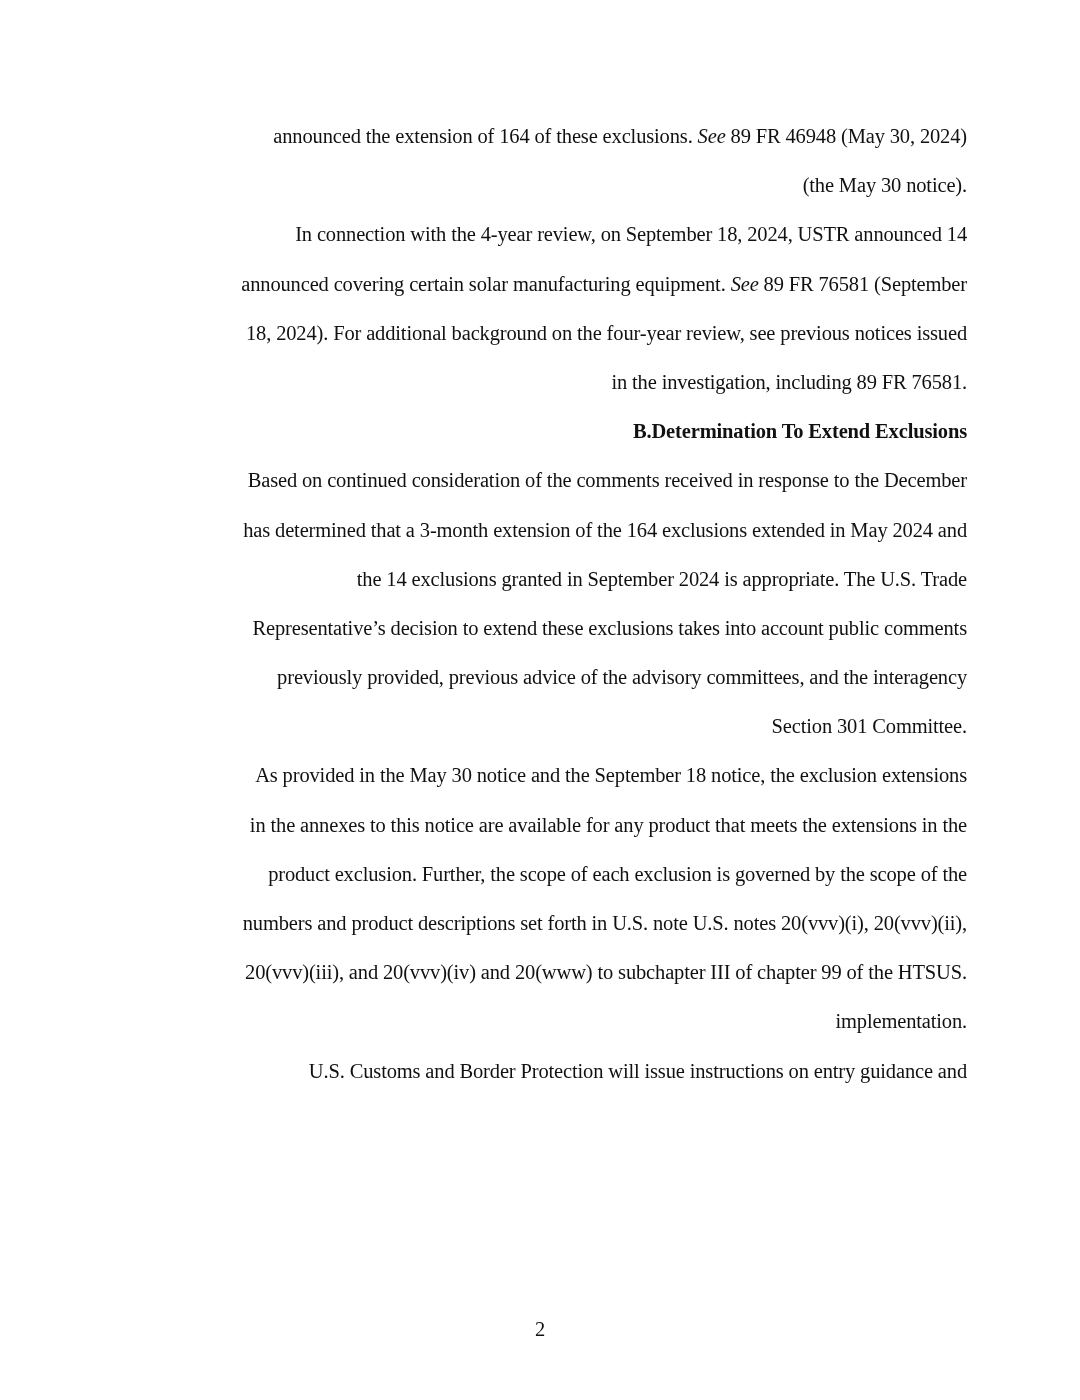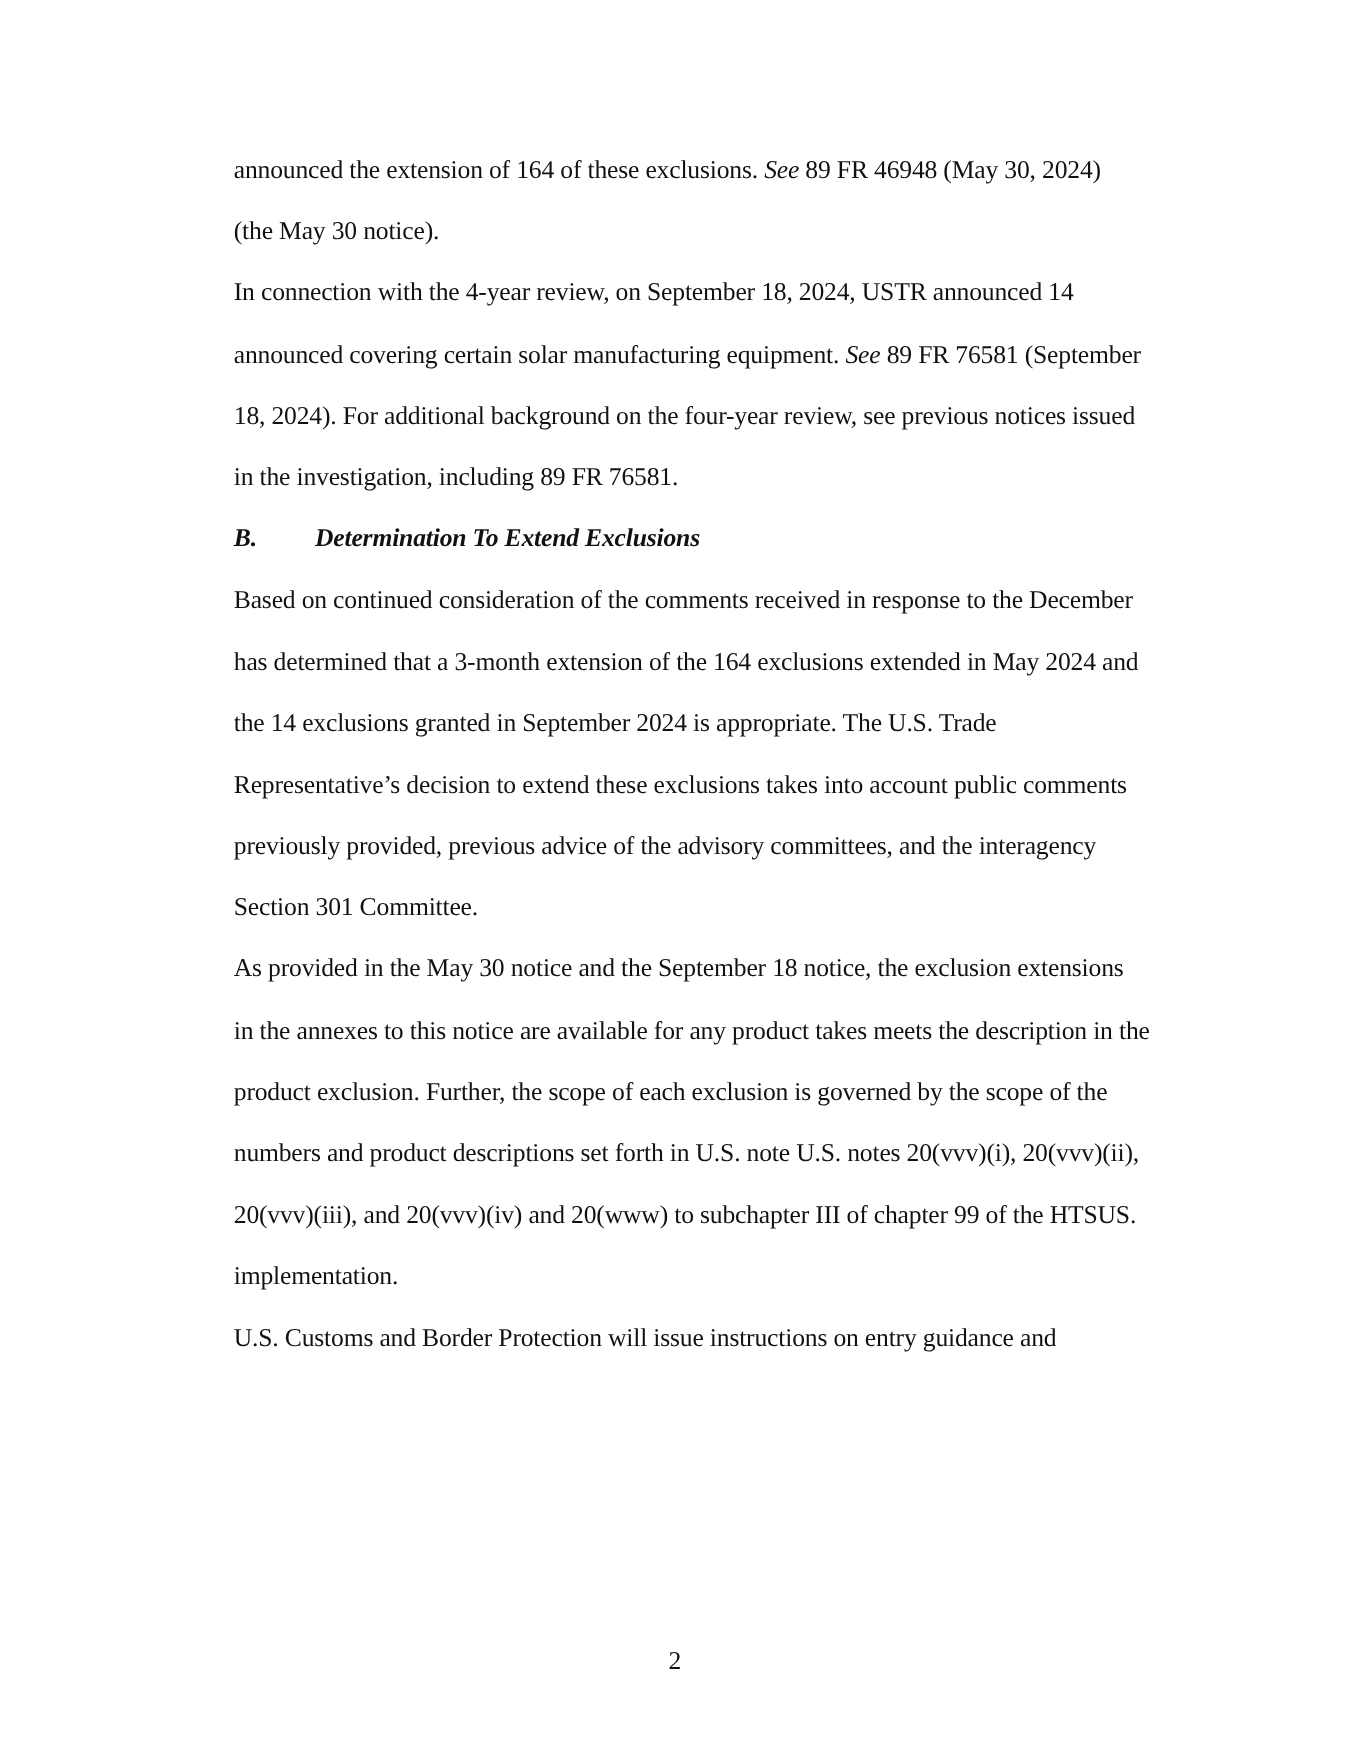--- a/index.html
+++ b/index.html
@@ -13,31 +13,31 @@
       position: relative;
       overflow: hidden;
       font-family: "Liberation Serif", "DejaVu Serif", serif;
       color: #111111;
     }
     .page {
       position: absolute;
       left: 187px;
       top: 118px;
       width: 780px;
+      text-align: right;
     }
     .line {
       font-size: 20.5px;
       height: 49.2px;
       line-height: 36px;
       white-space: nowrap;
       letter-spacing: -0.15px;
     }
     .heading {
       font-weight: bold;
-      font-style: italic;
     }
     .heading .letter {
       display: inline-block;
       width: 65px;
     }
     em { font-style: italic; }
     .page-number {
       position: absolute;
       left: 0;
       width: 1080px;
@@ -69,21 +69,21 @@
     <div class="line">Based on continued consideration of the comments received in response to the December</div>
     <div class="line">has determined that a 3-month extension of the 164 exclusions extended in May 2024 and</div>
     <div class="line">the 14 exclusions granted in September 2024 is appropriate. The U.S. Trade</div>
     <div class="line">Representative’s decision to extend these exclusions takes into account public comments</div>
     <div class="line">previously provided, previous advice of the advisory committees, and the interagency</div>
     <div class="line">Section 301 Committee.</div>
   </div>
 
   <div>
     <div class="line">As provided in the May 30 notice and the September 18 notice, the exclusion extensions</div>
-    <div class="line">in the annexes to this notice are available for any product takes meets the description in the</div>
+    <div class="line">in the annexes to this notice are available for any product that meets the extensions in the</div>
     <div class="line">product exclusion. Further, the scope of each exclusion is governed by the scope of the</div>
     <div class="line">numbers and product descriptions set forth in U.S. note U.S. notes 20(vvv)(i), 20(vvv)(ii),</div>
     <div class="line">20(vvv)(iii), and 20(vvv)(iv) and 20(www) to subchapter III of chapter 99 of the HTSUS.</div>
     <div class="line">implementation.</div>
     <div class="line">U.S. Customs and Border Protection will issue instructions on entry guidance and</div>
   </div>
 
 </div>
 
 <div class="page-number">2</div>

